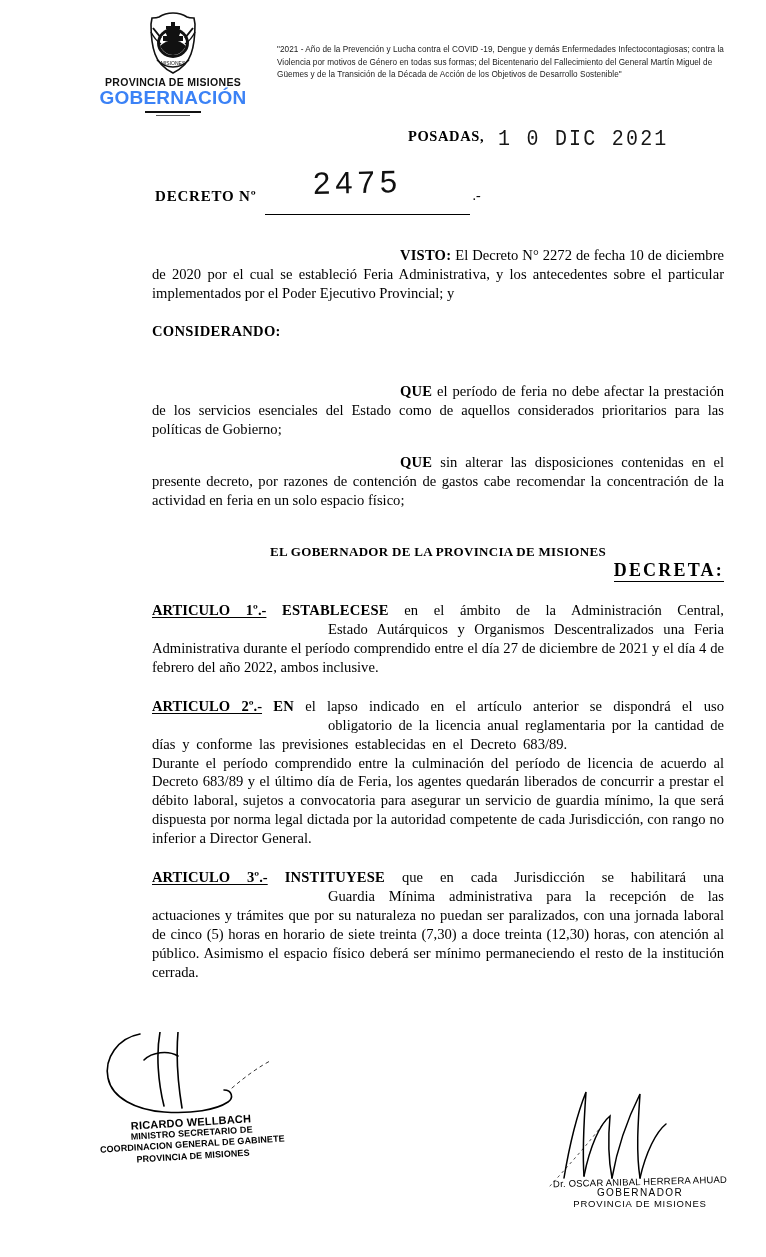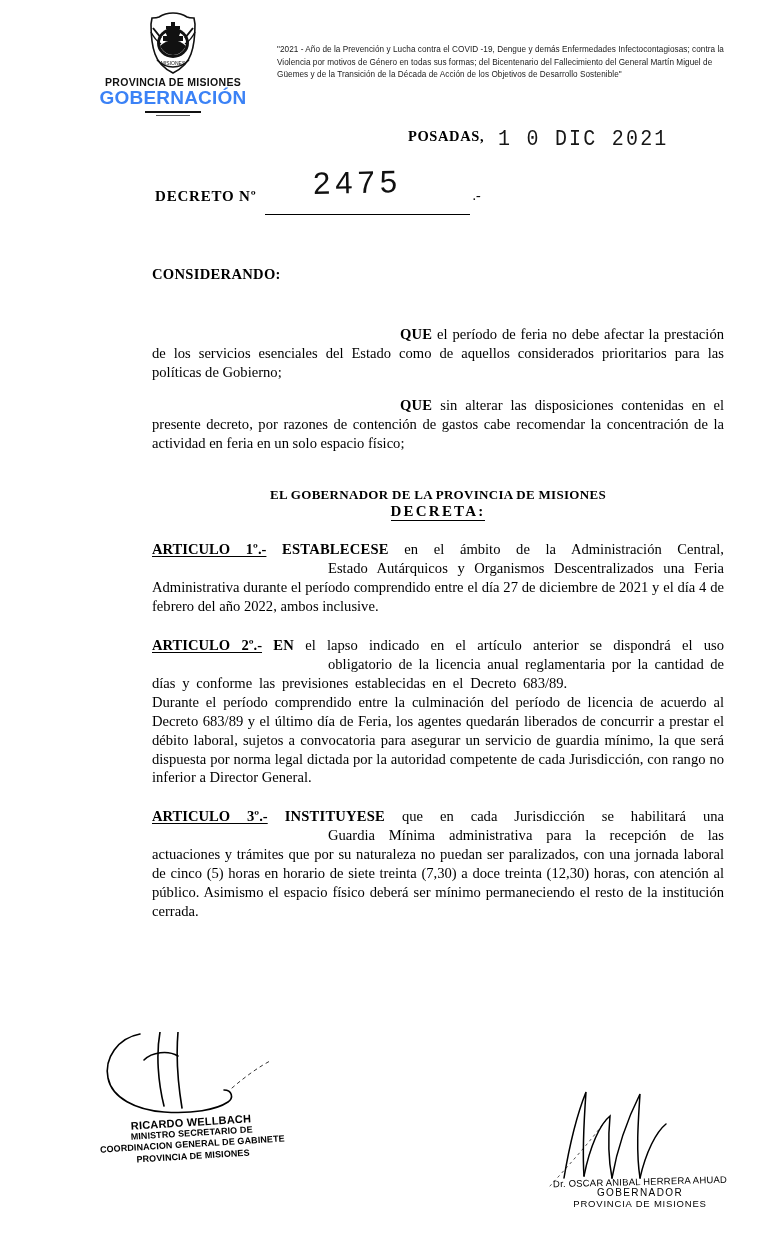--- a/index.html
+++ b/index.html
@@ -176,23 +176,23 @@
     margin: 0;
   }
   .center-heading {
     text-align: center;
     font-weight: bold;
     font-size: 13px;
     letter-spacing: 0.3px;
     margin: 0;
   }
   .decreta {
-    text-align: center;
-    font-weight: bold;
-    font-size: 15px;
+    text-align: right;
+    font-weight: bold;
+    font-size: 18px;
     letter-spacing: 2.2px;
     margin: 0;
   }
   .decreta span {
     border-bottom: 1.4px solid #000;
     padding-bottom: 1px;
   }
   .art-label {
     font-weight: bold;
     text-decoration: underline;
@@ -290,20 +290,24 @@
   <div class="decreto-row">
     <span class="decreto-label">DECRETO Nº</span>
     <span class="decreto-rule">
       <span class="decreto-number">2475</span>
     </span>
     <span class="decreto-dash">.-</span>
   </div>
 
   <div class="body">
 
+    <p class="para">
+      <span class="lead"></span><b class="kw">VISTO:</b>
+      <span>El Decreto N° 2272 de fecha 10 de diciembre de 2020 por el cual se estableció Feria Administrativa, y los antecedentes sobre el particular implementados por el Poder Ejecutivo Provincial; y</span>
+    </p>
 
     <div class="spacer-md"></div>
 
     <p class="heading">CONSIDERANDO:</p>
 
     <div class="spacer-sm"></div>
 
 
     <div class="spacer-sm"></div>
 

